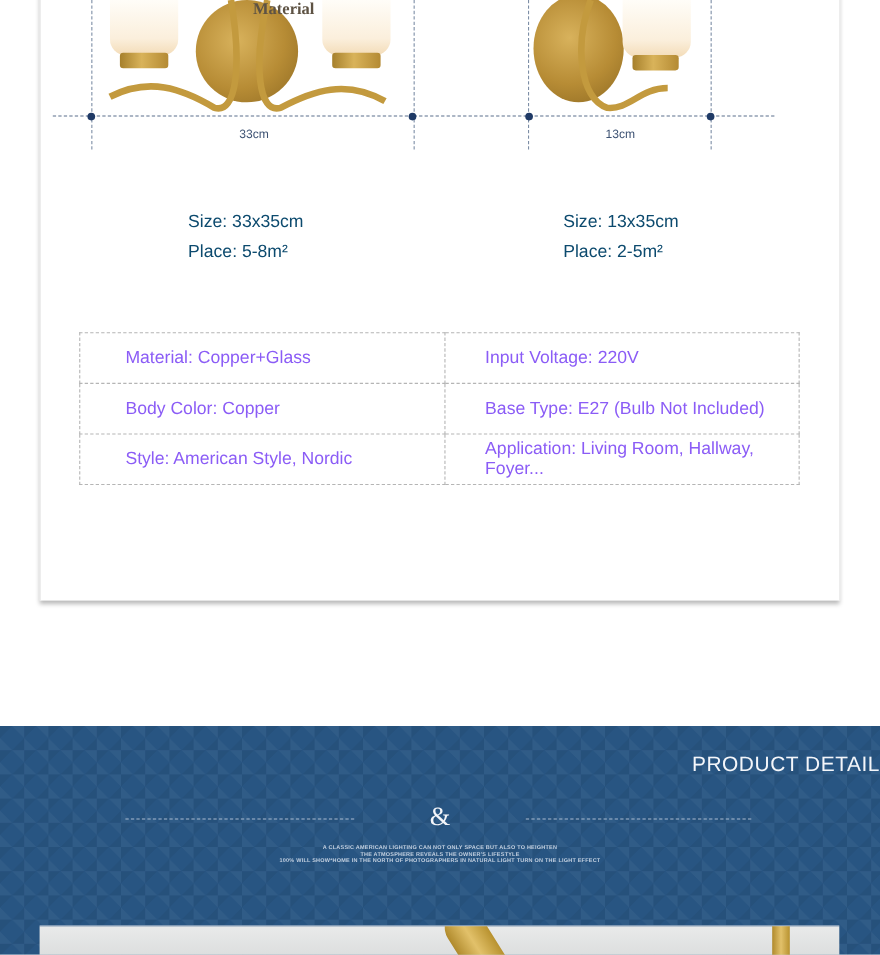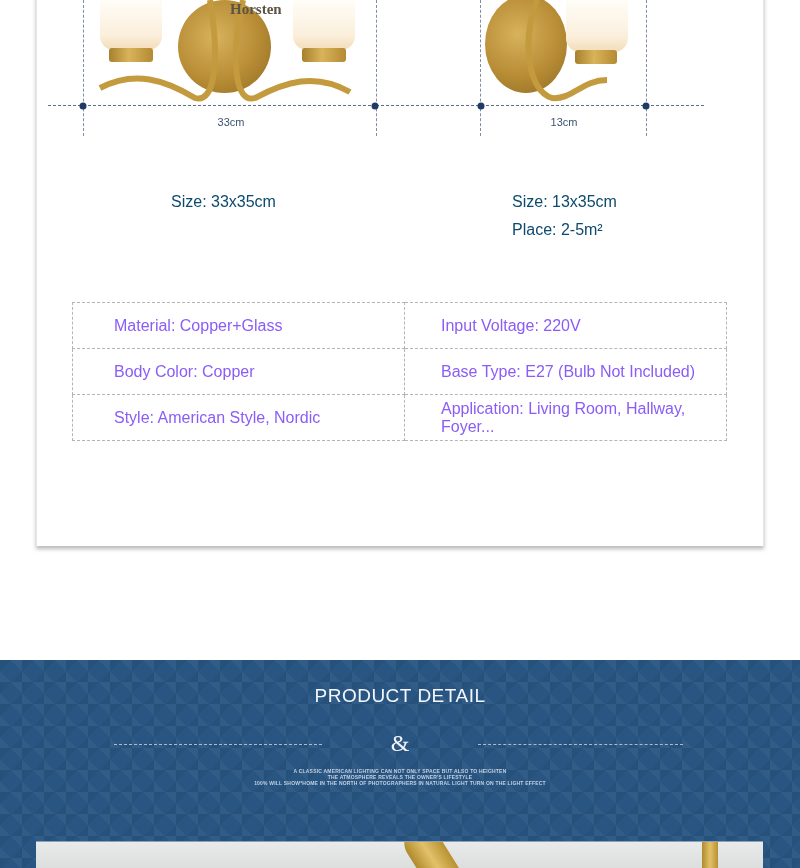--- a/index.html
+++ b/index.html
@@ -61,21 +61,21 @@
 
   .banner {
     position: absolute; left: 0; top: 660px; width: 800px; height: 208px;
     background-color: #285582;
     background-image:
       linear-gradient(45deg, rgba(255,255,255,0.04) 25%, transparent 25%, transparent 75%, rgba(255,255,255,0.04) 75%),
       linear-gradient(-45deg, rgba(0,0,0,0.05) 25%, transparent 25%, transparent 75%, rgba(0,0,0,0.05) 75%);
     background-size: 22px 22px;
   }
   .banner-title {
-    position: absolute; top: 25px; left: 0; width: 800px; text-align: center;
+    position: absolute; top: 25px; left: 0; width: 800px; text-align: right;
     color: #f4f6fa; font-size: 19px; letter-spacing: 0.5px;
   }
   .banner-rule {
     position: absolute; top: 84px; height: 0; border-top: 1px dashed #a9bbd1;
   }
   .amp {
     position: absolute; top: 70px; left: 0; width: 800px; text-align: center;
     color: #f4f6fa; font-family: "Liberation Serif", serif; font-size: 24px;
   }
   .tagline {
@@ -105,21 +105,21 @@
 <div class="lamp" style="left:95px;top:0;width:270px;height:105px;">
   <div class="glass" style="left:5px;top:0;width:62px;height:50px;"></div>
   <div class="glass" style="left:198px;top:0;width:62px;height:50px;"></div>
   <div class="brass" style="left:14px;top:48px;width:44px;height:14px;border-radius:3px;"></div>
   <div class="brass" style="left:207px;top:48px;width:44px;height:14px;border-radius:3px;"></div>
   <div class="plate" style="left:83px;top:0;width:93px;height:93px;"></div>
   <svg style="position:absolute;left:0;top:0" width="270" height="105">
     <path d="M5 88 C40 70, 70 80, 100 98 C120 104, 125 60, 115 0" stroke="#c39a3e" stroke-width="6" fill="none"></path>
     <path d="M255 92 C220 72, 190 82, 160 98 C140 104, 135 60, 148 0" stroke="#c39a3e" stroke-width="6" fill="none"></path>
   </svg>
-  <div class="watermark" style="left:135px;top:1px;">Horsten</div>
+  <div class="watermark" style="left:135px;top:1px;">Material</div>
 </div>
 
 <div class="lamp" style="left:482px;top:0;width:160px;height:105px;">
   <div class="plate" style="left:3px;top:-5px;width:82px;height:98px;"></div>
   <div class="glass" style="left:84px;top:0;width:62px;height:52px;"></div>
   <div class="brass" style="left:93px;top:50px;width:42px;height:14px;border-radius:3px;"></div>
   <svg style="position:absolute;left:0;top:0" width="160" height="105">
     <path d="M55 0 C40 40, 45 90, 70 98 C90 100, 100 80, 125 80" stroke="#c39a3e" stroke-width="6" fill="none"></path>
   </svg>
 </div>
@@ -132,20 +132,21 @@
 <div class="dim-v" style="left:646px;top:0;height:136px;"></div>
 <div class="dot" style="left:83px;top:106px;"></div>
 <div class="dot" style="left:375px;top:106px;"></div>
 <div class="dot" style="left:481px;top:106px;"></div>
 <div class="dot" style="left:646px;top:106px;"></div>
 <div class="dim-label" style="left:231px;top:116px;">33cm</div>
 <div class="dim-label" style="left:564px;top:116px;">13cm</div>
 
 <div class="spec-text" style="left:171px;top:188px;">
   <div>Size: 33x35cm</div>
+  <div>Place: 5-8m²</div>
 </div>
 <div class="spec-text" style="left:512px;top:188px;">
   <div>Size: 13x35cm</div>
   <div>Place: 2-5m²</div>
 </div>
 
 <table class="specs">
   <tbody>
       <tr>
     <td class="c1">Material: Copper+Glass</td>

